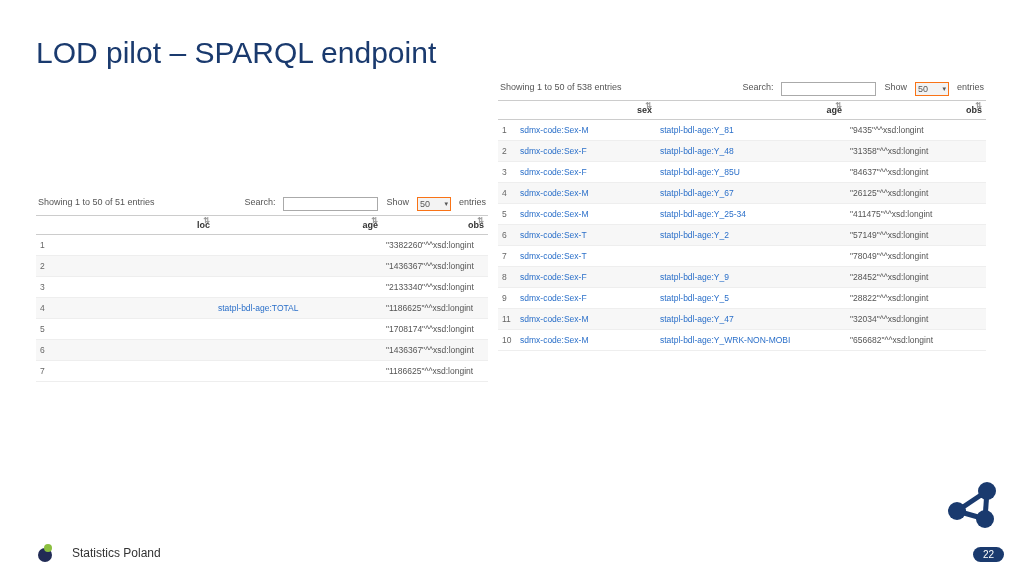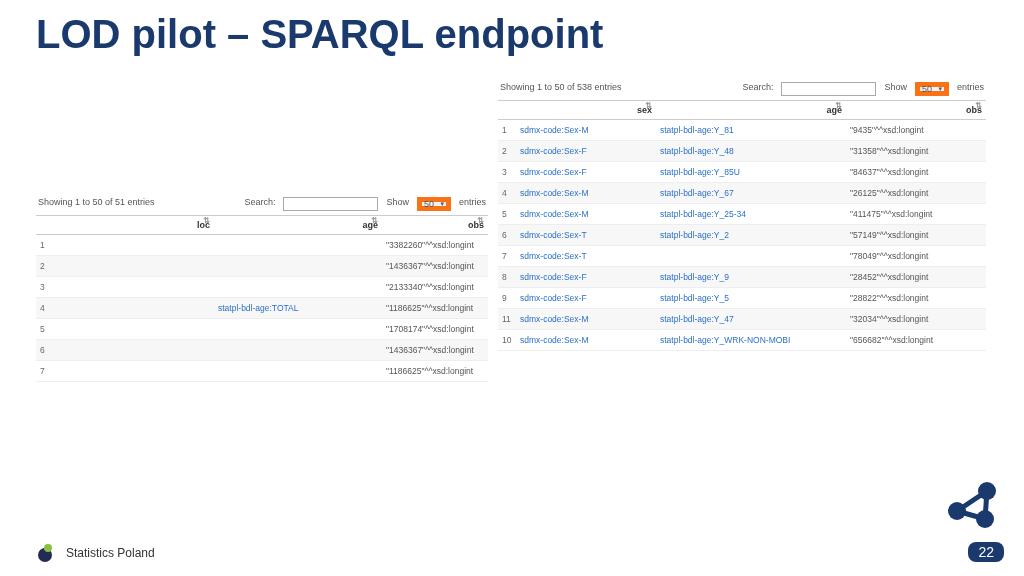--- a/index.html
+++ b/index.html
@@ -6,24 +6,24 @@
   body {
     width: 1024px;
     height: 576px;
     font-family: Arial, sans-serif;
     background: #fff;
     position: relative;
     overflow: hidden;
   }
   .slide-title {
     position: absolute;
-    top: 12px;
+    top: 36px;
     left: 36px;
-    font-size: 40px;
-    font-weight: bold;
+    font-size: 30px;
+    font-weight: normal;
     color: #1a3a6e;
   }
   .table-panel {
     position: absolute;
     background: #fff;
     font-size: 9px;
     color: #555;
   }
   .panel-left  { top: 193px; left: 36px;  width: 452px; }
   .panel-right { top:  78px; left: 498px; width: 488px; }
@@ -33,21 +33,21 @@
     gap: 8px;
   }
   .table-top .spacer { flex: 1; }
   .search-box {
     border: 1px solid #aaa;
     height: 14px;
     width: 95px;
     background: #fff;
   }
   .show-select {
-    border: 5px solid #f97316;
+    border: 1px solid #f97316;
     height: 14px;
     width: 34px;
     font-size: 9px;
     padding: 0 2px;
     display: inline-flex;
     align-items: center;
     background: #f3f3f3;
   }
   .show-select .caret { margin-left: auto; font-size: 7px; }
   table { border-collapse: collapse; width: 100%; table-layout: fixed; }
@@ -78,33 +78,33 @@
   }
   tbody tr:nth-child(even) { background: #f7f7f7; }
   .idx-col { color: #666; width: 16px; }
   .link { color: #2a6fc9; }
   .footer-logo {
     position: absolute;
     left: 36px;
     bottom: 14px;
     display: flex;
     align-items: center;
-    gap: 12px;
+    gap: 18px;
   }
   .footer-logo .dot-wrap { position: relative; width: 18px; height: 18px; }
   .footer-logo .dot1 { position:absolute; width:14px; height:14px; border-radius:50%; background:#212b55; left:2px; top:4px; }
   .footer-logo .dot2 { position:absolute; width:8px; height:8px; border-radius:50%; background:#8bbf3f; left:8px; top:0; }
   .footer-logo .txt { font-size: 12px; color: #333; }
   .page-num {
     position: absolute;
     right: 20px;
     bottom: 14px;
     background: #1a3a6e;
     color: #fff;
-    font-size: 14px;
+    font-size: 10px;
     padding: 2px 10px;
     border-radius: 8px;
   }
   .rdf-icon {
     position: absolute;
     right: 24px;
     bottom: 44px;
     width: 56px;
     height: 56px;
   }

